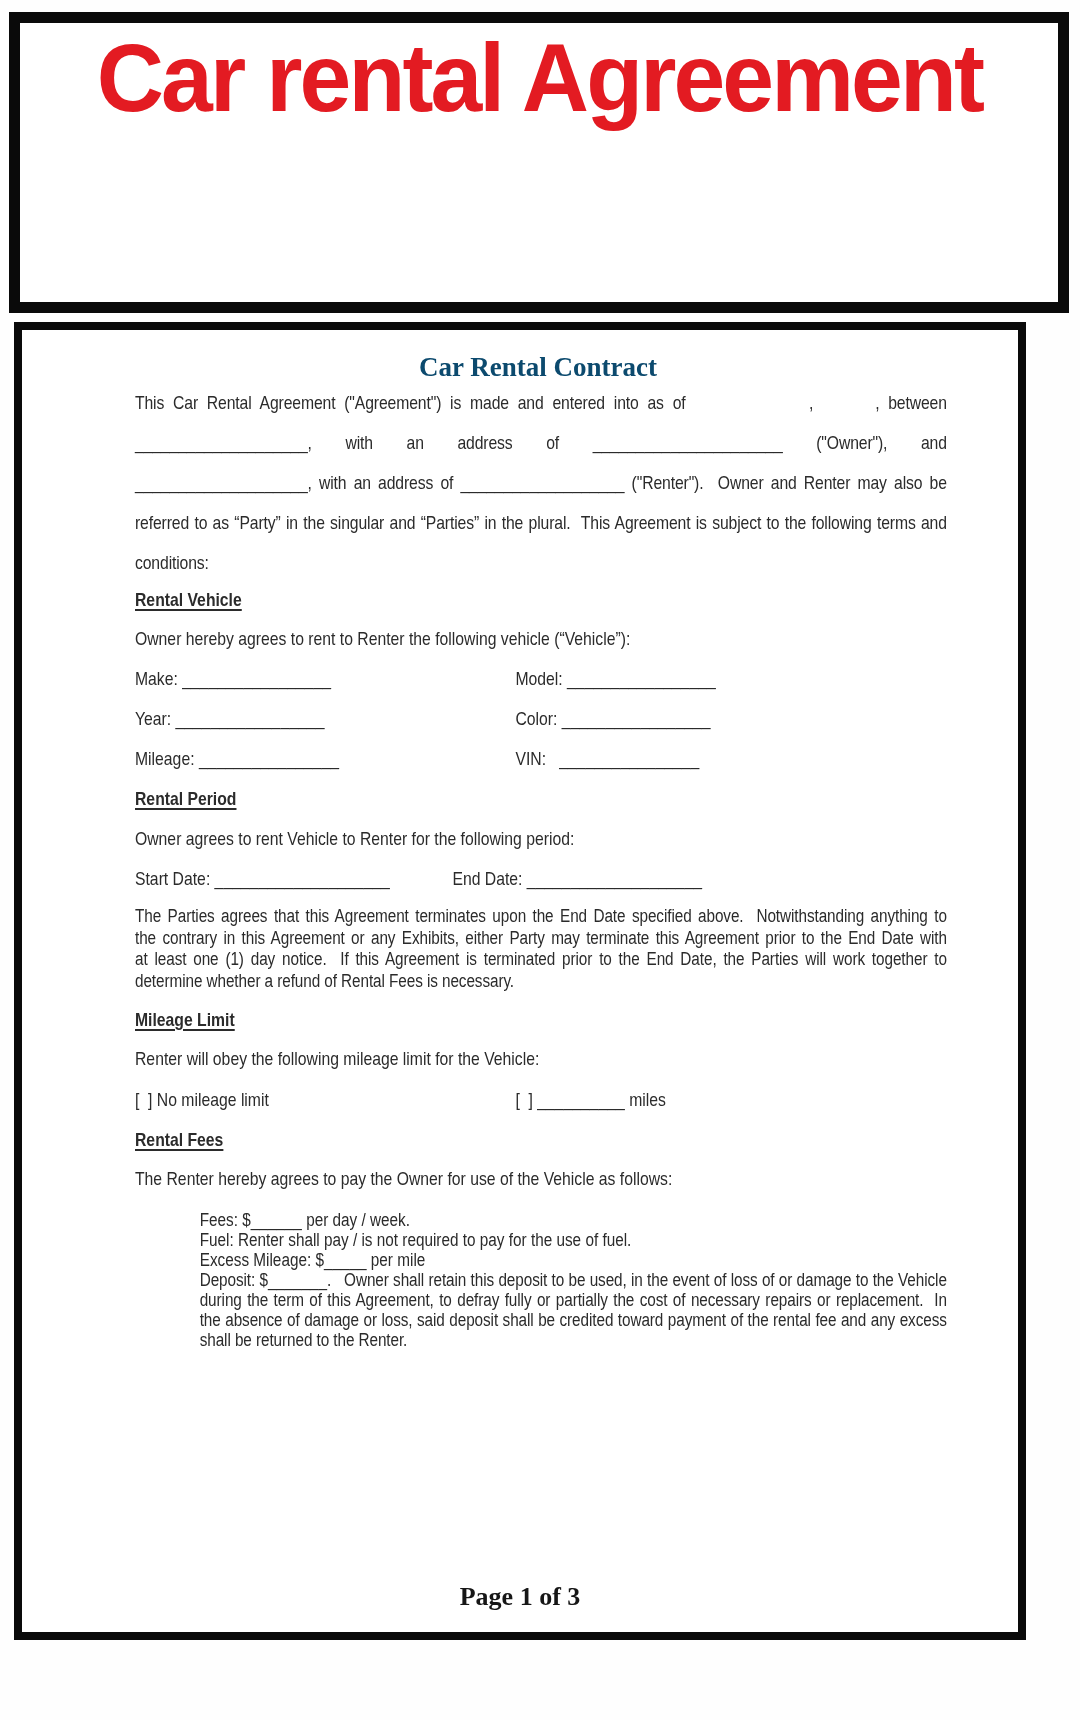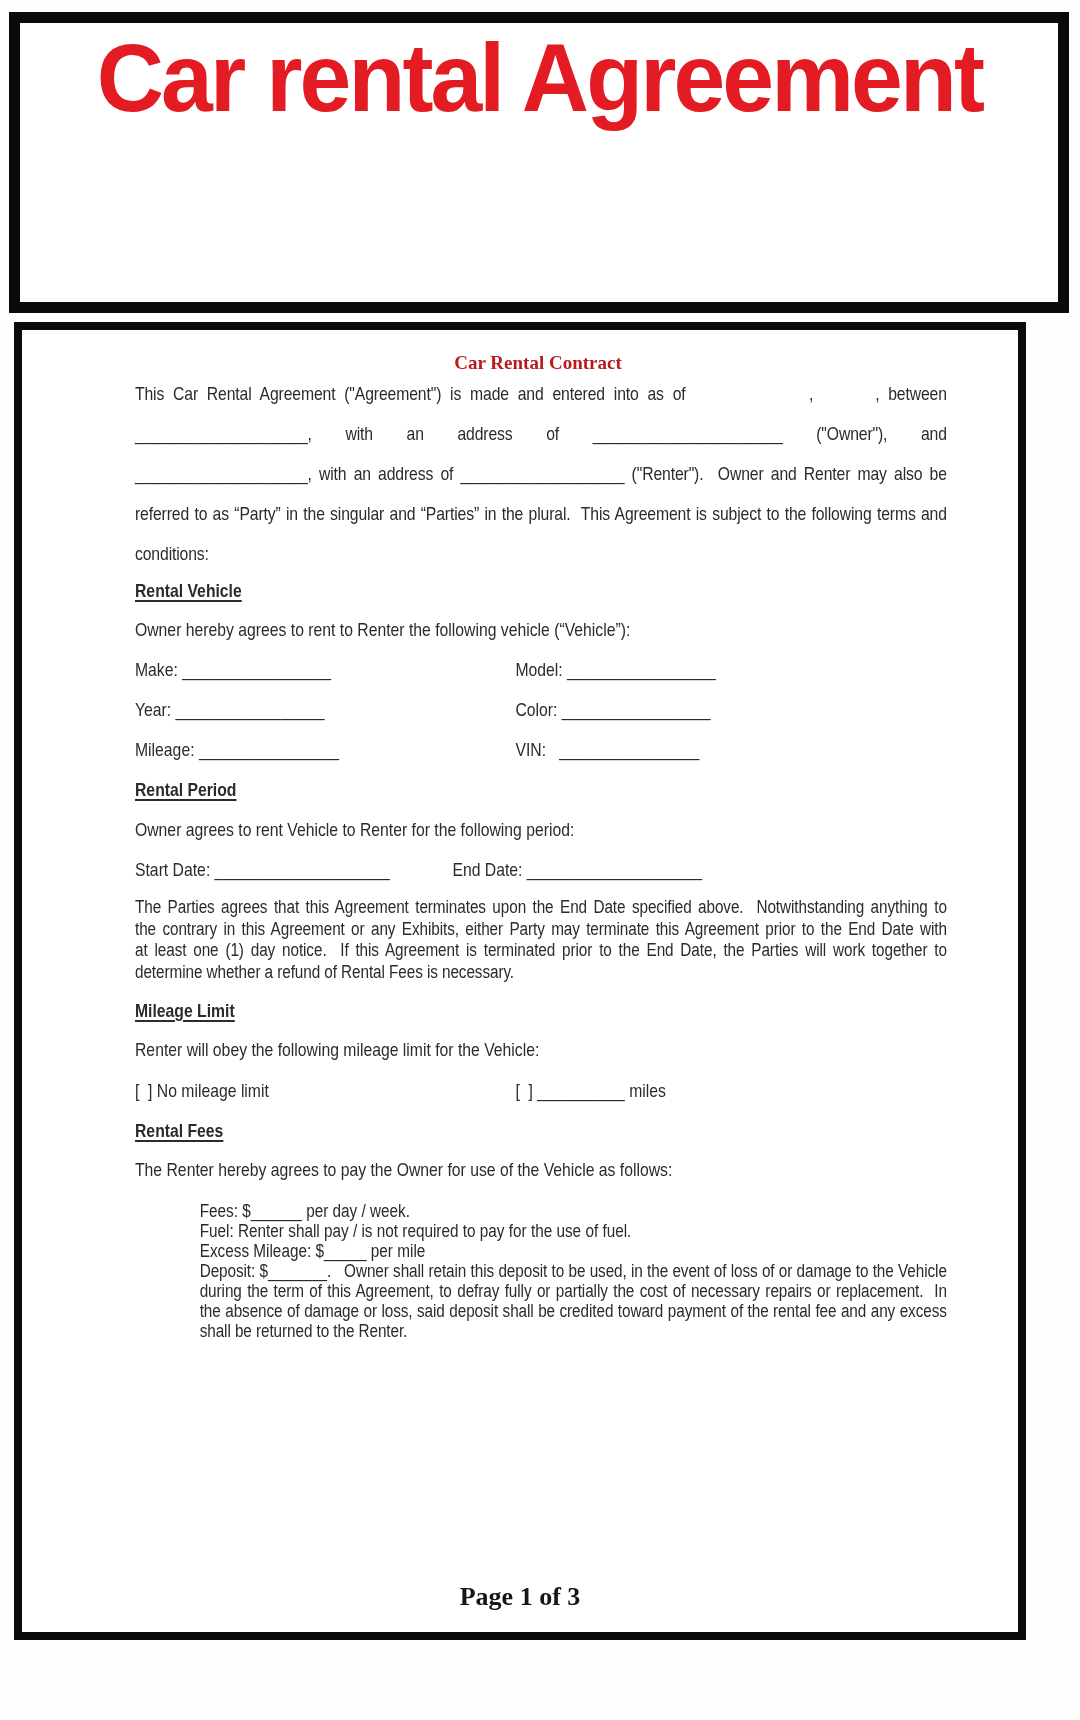--- a/index.html
+++ b/index.html
@@ -29,21 +29,21 @@
   
   .doc {
     position:absolute; left:14px; top:322px;
     width:1012px; height:1318px;
     border:8px solid #0a0a0a;
     background:#ffffff;
   }
   .doc-title {
     margin-top:22px; text-align:center;
     font-family:"Liberation Serif", serif; font-weight:bold;
-    font-size:19px; color:#b91c1c;margin-left:36px;
+    font-size:27px; color:#0c4a6e;margin-left:36px;
   }
   .doc-content {
     margin-left:113px; width:954px;
     transform:scaleX(0.851); transform-origin:0 0;
     font-size:18.5px; color:#2b2b2b;
   }
 
   .iline {
     line-height:40px; letter-spacing:-0.15px;
     text-align:justify; text-align-last:justify;

